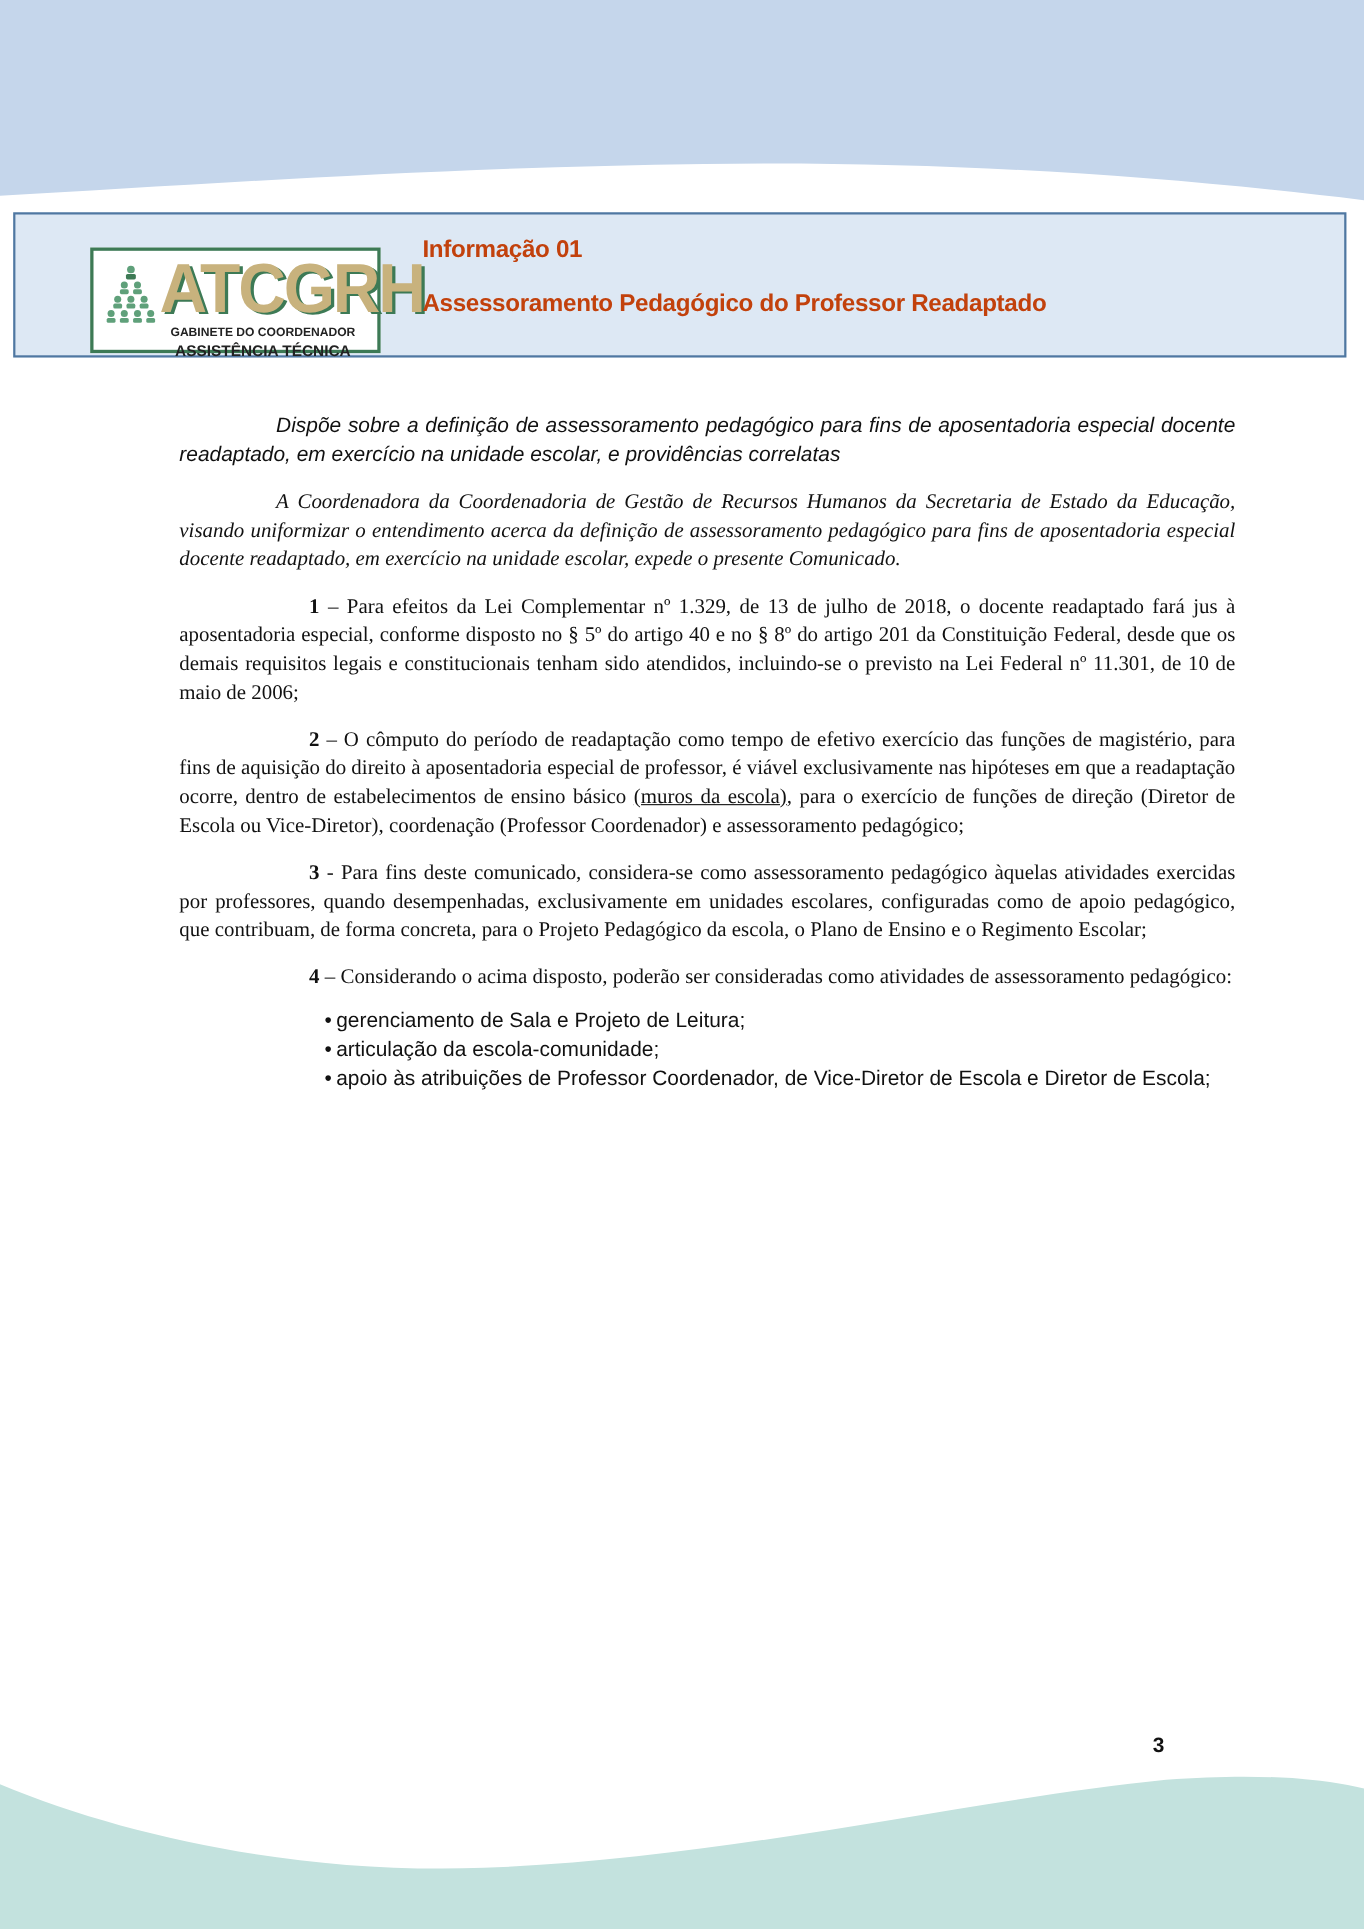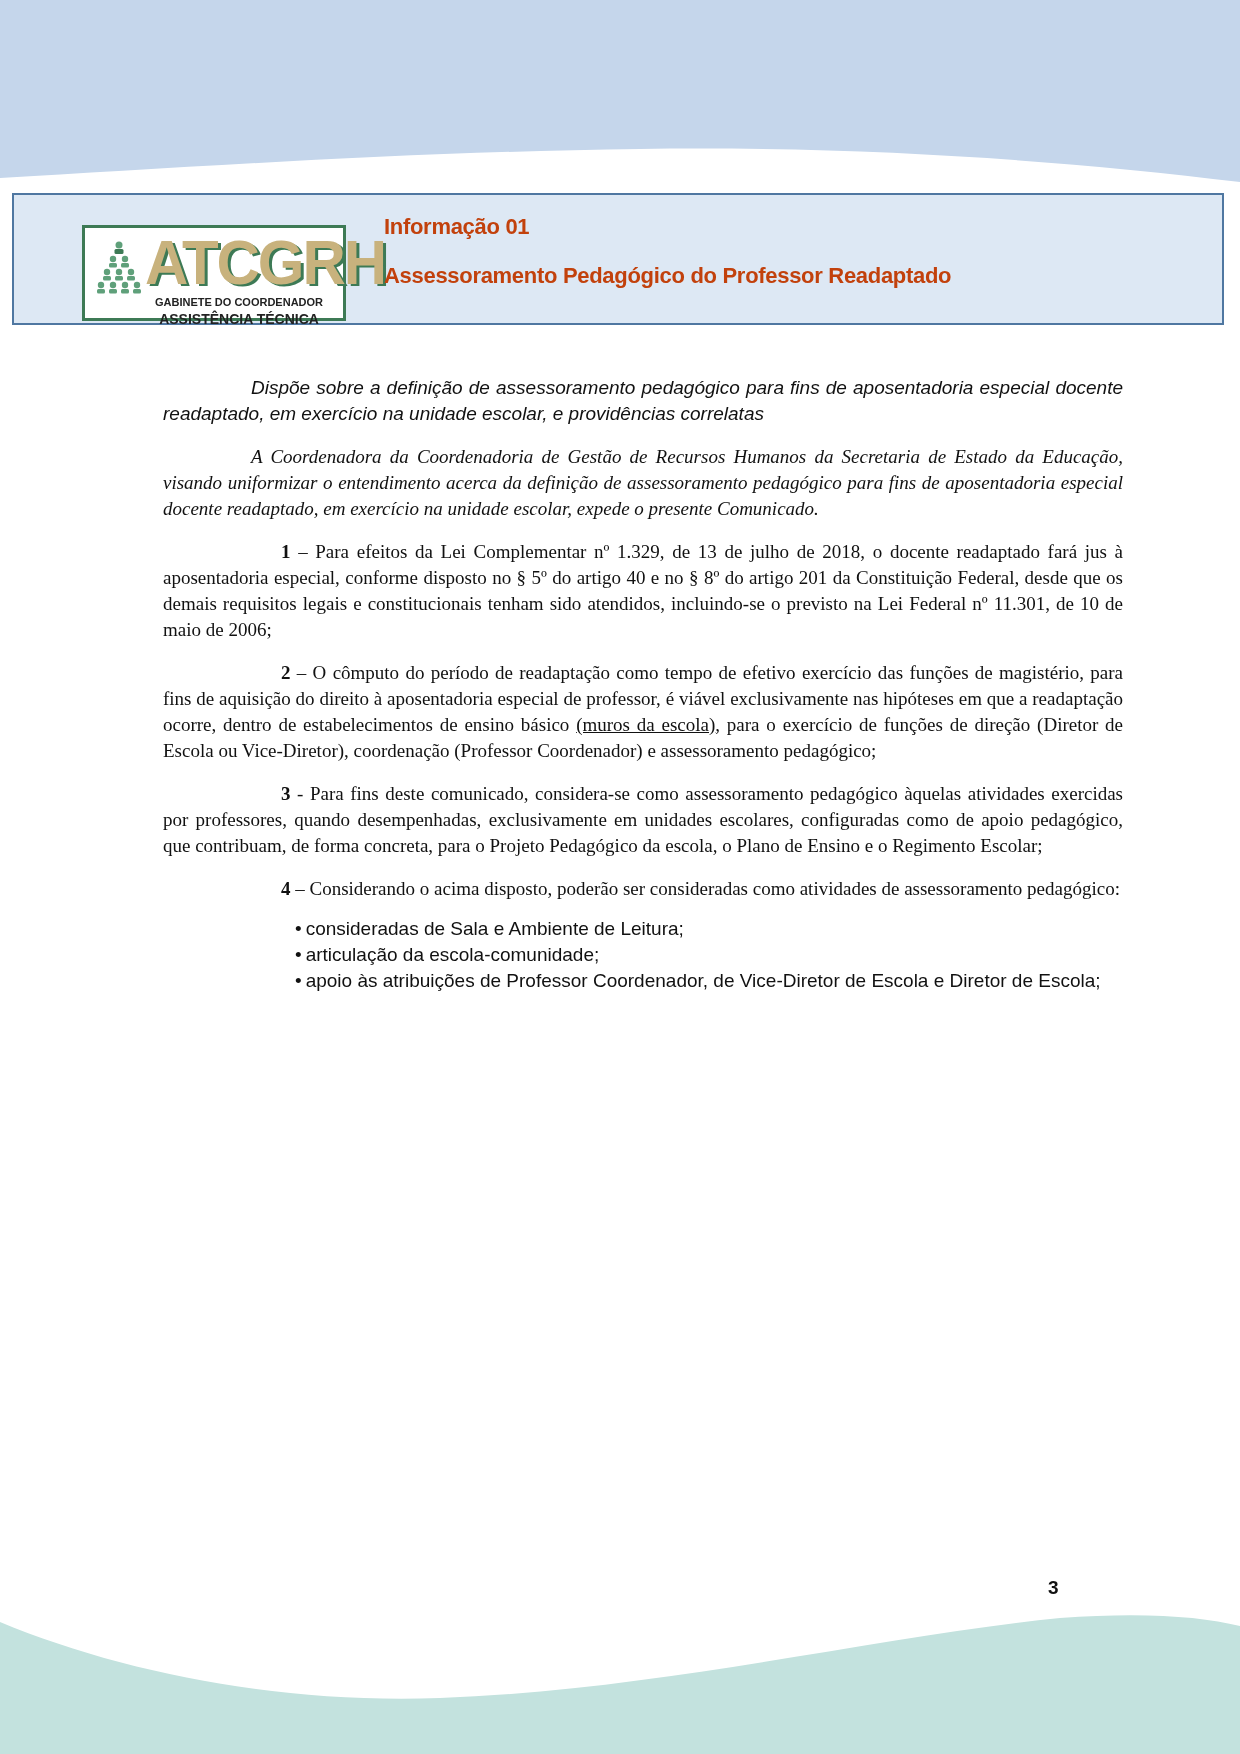--- a/index.html
+++ b/index.html
@@ -111,21 +111,21 @@
 
   <p class="para indent2 gap-s"><span class="num">1</span><span> – </span><span>Para efeitos da Lei Complementar nº 1.329, de 13 de julho de 2018, o docente readaptado fará jus à aposentadoria especial, conforme disposto no § 5º do artigo 40 e no § 8º do artigo 201 da Constituição Federal, desde que os demais requisitos legais e constitucionais tenham sido atendidos, incluindo-se o previsto na  Lei Federal nº 11.301, de 10 de maio de 2006;</span></p>
 
   <p class="para indent2 gap-s"><span class="num">2</span><span> – </span><span>O cômputo do período de readaptação como tempo de efetivo exercício das funções de magistério, para fins de  aquisição  do  direito  à  aposentadoria  especial  de  professor, é viável exclusivamente nas hipóteses em que a readaptação ocorre, dentro  de  estabelecimentos de ensino básico </span><span class="u">(muros da escola)</span><span>, para o exercício de funções de direção (Diretor de Escola ou Vice-Diretor), coordenação (Professor Coordenador) e assessoramento pedagógico;</span></p>
 
   <p class="para indent2 gap-s"><span class="num">3</span><span> - </span><span>Para fins deste comunicado, considera-se como assessoramento pedagógico àquelas atividades exercidas por professores, quando desempenhadas, exclusivamente em unidades escolares, configuradas como de apoio pedagógico, que contribuam, de forma concreta, para o Projeto Pedagógico da escola, o Plano de Ensino e o Regimento Escolar;</span></p>
 
   <p class="para indent2 gap-s"><span class="num">4</span><span> – </span><span>Considerando o acima disposto, poderão ser consideradas como atividades de assessoramento pedagógico:</span></p>
 
   <ul class="bullets">
-    <li><span class="dot">•</span><span>consideradas de Sala e Ambiente de Leitura;</span></li>
+    <li><span class="dot">•</span><span>gerenciamento de Sala e Projeto de Leitura;</span></li>
     <li><span class="dot">•</span><span>articulação da escola-comunidade;</span></li>
     <li class="wrap" style="padding-left:0;text-indent:132px;"><span class="dot">•</span><span>apoio às atribuições de Professor Coordenador, de Vice-Diretor de Escola e Diretor de Escola;</span></li>
   </ul>
 </div>
 
 <div class="page-num">3</div>
 
 <svg class="bottom-wave" viewBox="0 0 1240 154" preserveAspectRatio="none">
   <path d="M0,22 C120,72 280,104 440,98 C660,90 880,36 1060,18 C1140,12 1200,16 1240,26 V154 H0 Z" fill="#c3e2de"></path>
 </svg>

